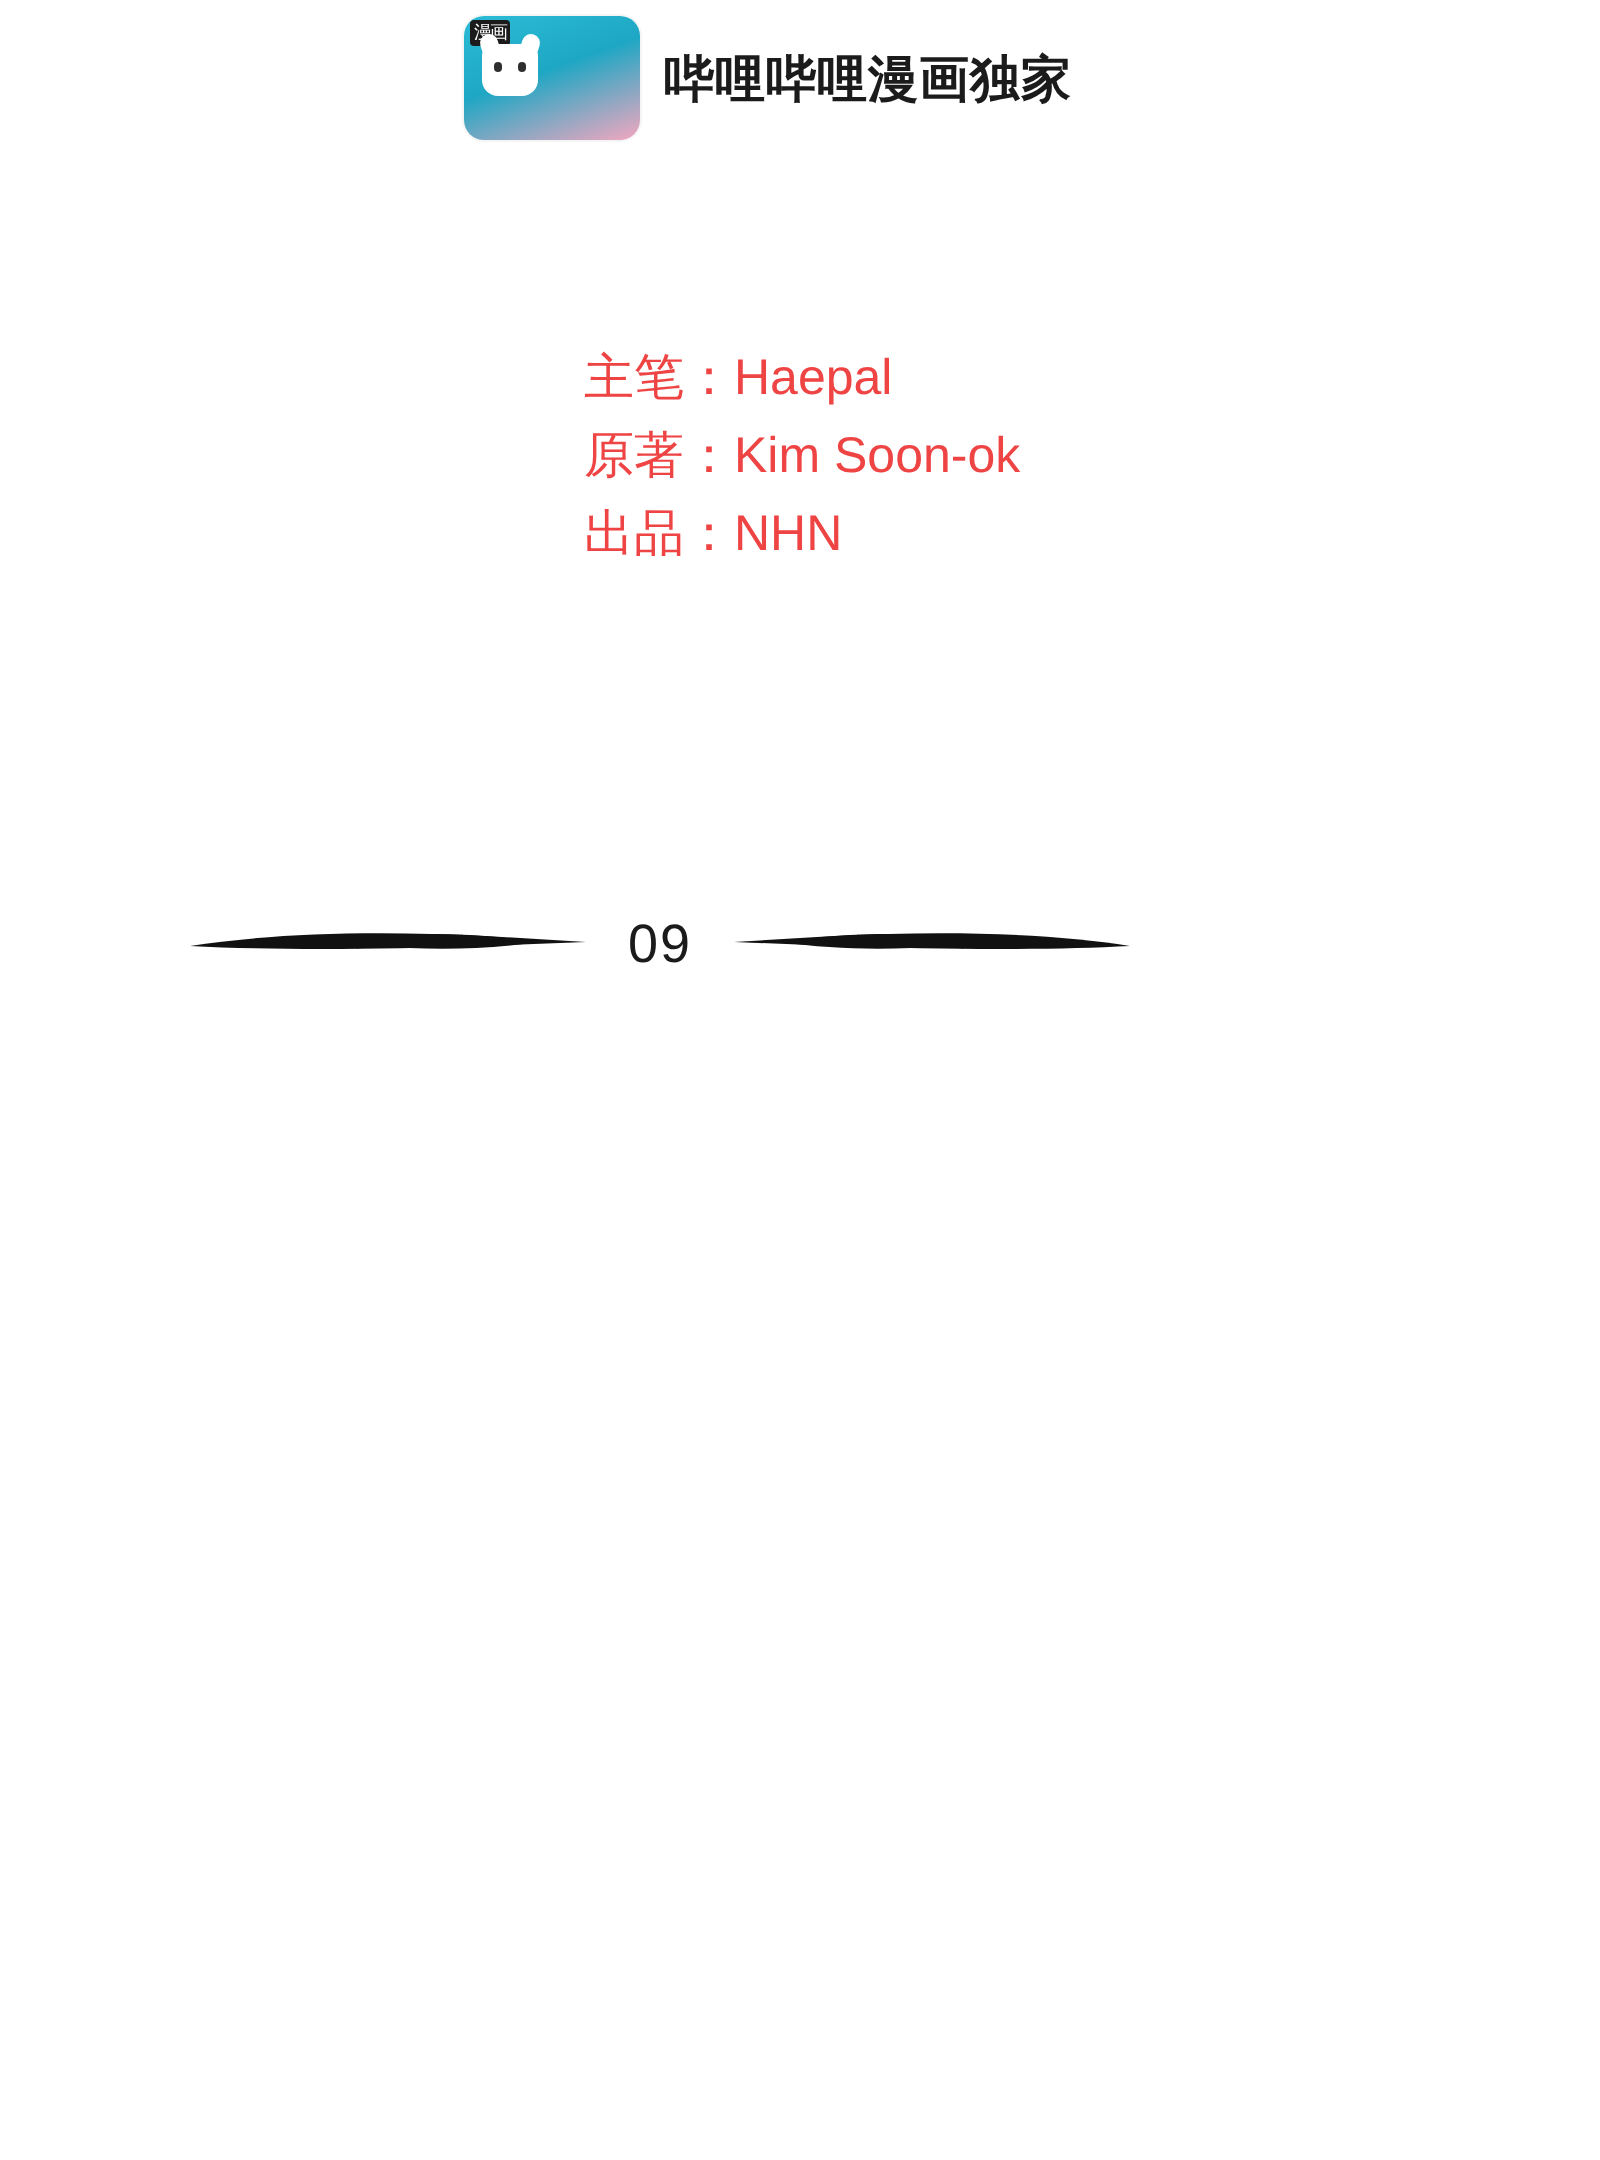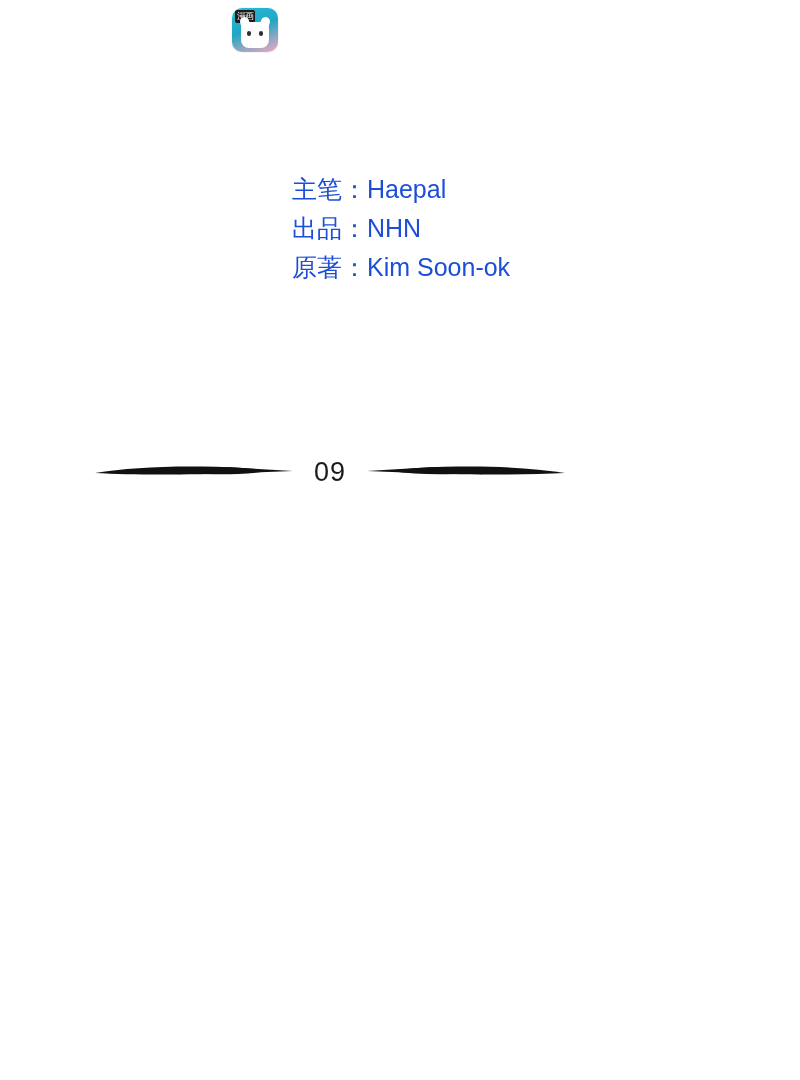--- a/index.html
+++ b/index.html
@@ -20,27 +20,28 @@
   .brand {
     position: absolute;
     top: 8px;
     left: 232px;
     display: flex;
     align-items: center;
     gap: 12px;
   }
   .brand-logo {
     width: 46px;
-    height: 44px;
+    height: 62px;
     border-radius: 10px;
     background: linear-gradient(160deg, #2bbcd6 0%, #1ea7c4 45%, #f4a7c0 100%);
     position: relative;
     overflow: hidden;
     flex: none;
     box-shadow: 0 0 0 1px rgba(0,0,0,0.04);
+    padding-left: 42px;
   }
   .brand-logo .tag {
     position: absolute;
     top: 2px;
     left: 3px;
     background: #1b1b1b;
     color: #ffffff;
     font-size: 9px;
     line-height: 11px;
     padding: 1px 2px;
@@ -89,21 +90,21 @@
 
   
   .credits {
     position: absolute;
     top: 170px;
     left: 292px;
   }
   .credit-line {
     font-size: 25px;
     line-height: 39px;
-    color: #1d4ed8;
+    color: #ef4444;
     white-space: nowrap;
   }
   .credit-line .label { letter-spacing: 0px; }
   .credit-line .value { }
 
   
   .chapter {
     position: absolute;
     top: 448px;
     left: 0;
@@ -126,31 +127,32 @@
 </head>
 <body>
 
 <div class="brand">
   <div class="brand-logo">
     <span class="tag">漫画</span>
     <span class="ear-l"></span>
     <span class="ear-r"></span>
     <span class="face"></span>
   </div>
+  <div class="brand-title">哔哩哔哩漫画独家</div>
 </div>
 
 <div class="credits">
   <div class="credit-line">
     <span class="label">主笔：</span><span class="value">Haepal</span>
   </div>
   <div class="credit-line">
-    <span class="label">出品：</span><span class="value">NHN</span>
+    <span class="label">原著：</span><span class="value">Kim Soon-ok</span>
   </div>
   <div class="credit-line">
-    <span class="label">原著：</span><span class="value">Kim Soon-ok</span>
+    <span class="label">出品：</span><span class="value">NHN</span>
   </div>
 </div>
 
 <div class="chapter">
   <svg class="orn" width="205" height="26" viewBox="0 0 205 26">
     <path d="M2 14 C 40 8, 90 6, 150 9 L 200 12 L 150 14 C 90 16, 40 16, 2 14 Z" fill="#111111"></path>
     <path d="M96 9 C 120 7, 150 8, 176 12 C 150 16, 120 16, 96 14 Z" fill="#111111"></path>
     <circle cx="86" cy="12" r="3.2" fill="#111111"></circle>
     <circle cx="138" cy="11" r="2.6" fill="#111111"></circle>
   </svg>

